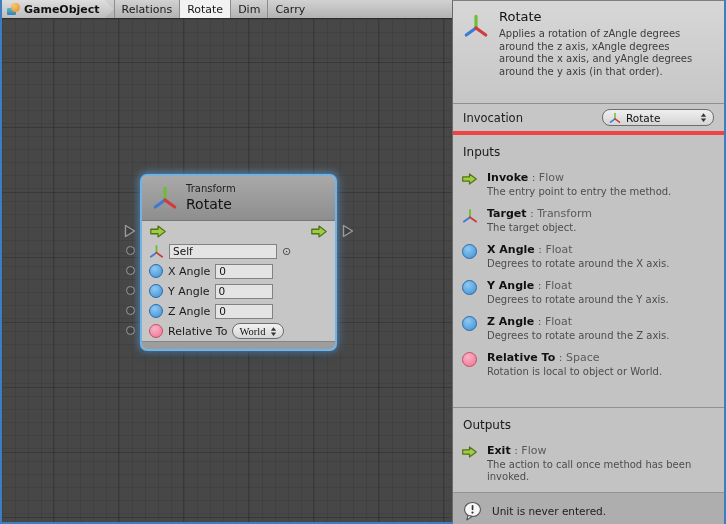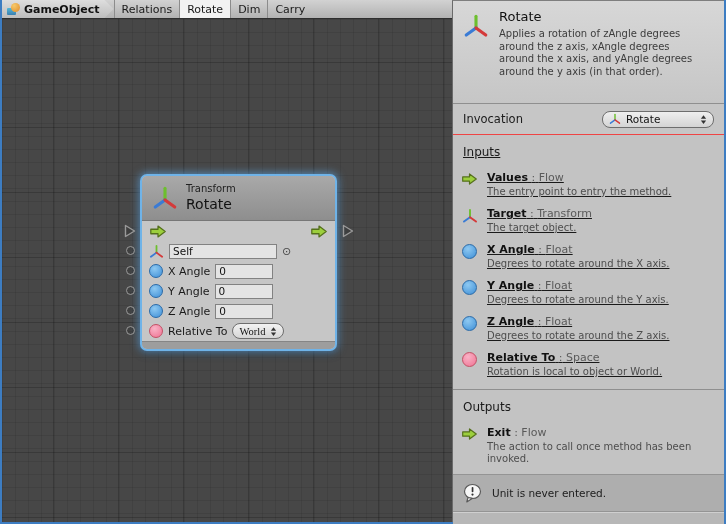--- a/index.html
+++ b/index.html
@@ -96,36 +96,36 @@
   }
   .panel-header {
     flex:none; height:103px; padding:8px 10px 0 10px;
     background:linear-gradient(#d7d7d7,#c6c6c6);
     display:flex; gap:10px; border-bottom:1px solid #8f8f8f;
   }
   .panel-title { font-size:13px; color:#111; margin-bottom:4px; }
   .panel-desc { font-size:10px; line-height:12.5px; color:#3c3c3c; width:202px; }
   .invocation-row {
     flex:none; height:31px; display:flex; align-items:center; justify-content:space-between;
-    padding:0 10px; border-bottom:1px solid #ef4444; background:#c6c6c6;
+    padding:0 10px; border-bottom:4px solid #ef4444; background:#c6c6c6;
   }
   .invocation-label { color:#1a1a1a; font-size:11.5px; }
   .dropdown {
     display:flex; align-items:center; gap:5px; width:112px; height:17px; padding:0 6px;
     background:linear-gradient(#efefef,#d4d4d4); border:1px solid #6e6e6e; border-radius:8px;
     font-size:10.5px; color:#111; cursor:pointer;
   }
   .section { padding:8px 8px 0 8px; }
   .section-heading { font-size:12px; color:#1a1a1a; margin:2px 0 12px 2px; }
   .port-row { display:flex; gap:9px; margin-bottom:9px; }
   .port-row .icon-col { width:17px; flex:none; display:flex; justify-content:center; padding-top:1px; }
   .port-name { font-weight:bold; font-size:11px; color:#111; }
   .port-type { font-size:11px; color:#5a5a5a; }
   .port-desc { font-size:10px; color:#4d4d4d; line-height:12px; margin-top:2px; max-width:212px; }
-  .panel-inputs { border-bottom:1px solid #8f8f8f; padding-bottom:2px;text-decoration:underline; }
+  .panel-inputs { border-bottom:1px solid #8f8f8f; padding-bottom:20px; }
   .panel-spacer { flex:1; }
   .warning-box {
     flex:none; display:flex; align-items:center; gap:9px; padding:8px 10px;
     background:#aeaeae; border-top:1px solid #949494; border-bottom:1px solid #949494;
   }
   .warning-text { font-size:10.5px; color:#1c1c1c; }
   .panel-footer { flex:none; height:14px; background:#b7b7b7; border-top:1px solid #cfcfcf; }
   svg { display:block; }
 </style>
 </head>
@@ -285,21 +285,21 @@
 
       <div class="port-row">
         <span class="icon-col">
             <span class="ico" style="width: 17px; height: 14px; display: inline-block; flex: 0 0 auto;">
   <svg viewBox="0 0 20 16" style="width: 100%; height: 100%;">
     <path d="M2 5.5 L10 5.5 L10 2 L18 8 L10 14 L10 10.5 L2 10.5 Z" fill="#9ccf3d" stroke="#55701c" stroke-width="1.4" stroke-linejoin="round"></path>
   </svg>
 </span>
           </span>
         <div>
-          <span class="port-name">Values</span>
+          <span class="port-name">Invoke</span>
           <span class="port-type">:</span>
           <span class="port-type">Flow</span>
           <div class="port-desc">The entry point to entry the method.</div>
         </div>
       </div>
 
       <div class="port-row">
         <span class="icon-col">
             <span class="ico" style="width: 16px; height: 16px; display: inline-block; flex: 0 0 auto;">
   <svg viewBox="0 0 20 20" fill="none" stroke-linecap="round" style="width: 100%; height: 100%;">

